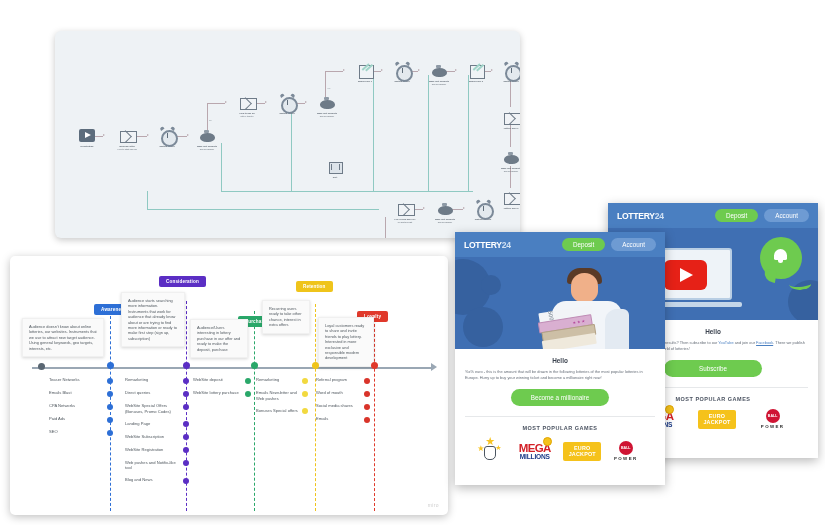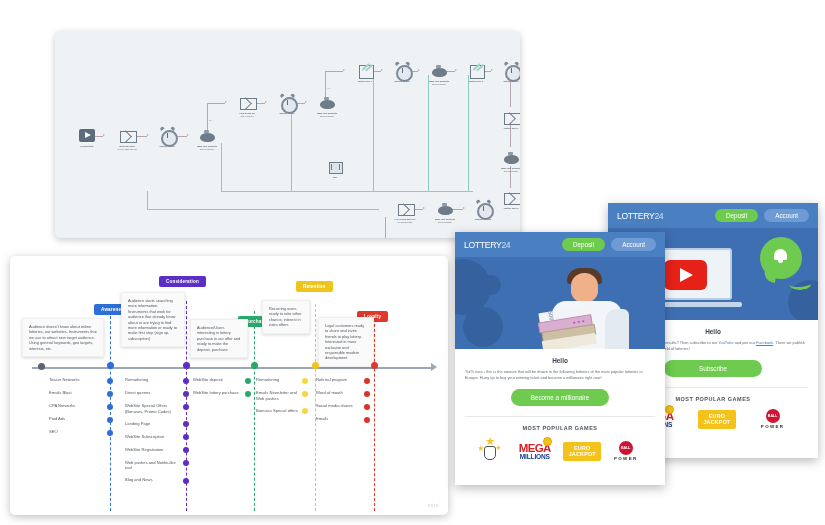--- a/index.html
+++ b/index.html
@@ -160,21 +160,21 @@
     overflow:hidden;
   }
   #mock-right{ left:608px; top:203px; width:210px; height:255px; }
   #mock-mid  { left:455px; top:232px; width:210px; height:253px; }
 
   .mk-top{
     height:25px; background:#4a7fc1; display:flex; align-items:center;
     padding:0 9px; position:relative;
   }
   .mk-logo{
-    font-size:8.6px; font-weight:400; color:#ffffff; letter-spacing:-0.3px;
+    font-size:8.6px; font-weight:700; color:#ffffff; letter-spacing:-0.3px;
   }
   .mk-logo .num{ color:#cfe0f3; }
   .mk-btns{ margin-left:auto; display:flex; gap:6px; }
   .mk-btn{
     font-size:6.3px; color:#ffffff; padding:3.4px 11px; border-radius:9px;
     white-space:nowrap;
   }
   .mk-btn.green{ background:#6ecb4f; }
   .mk-btn.ghost{ background:#6e9bd3; }
 

